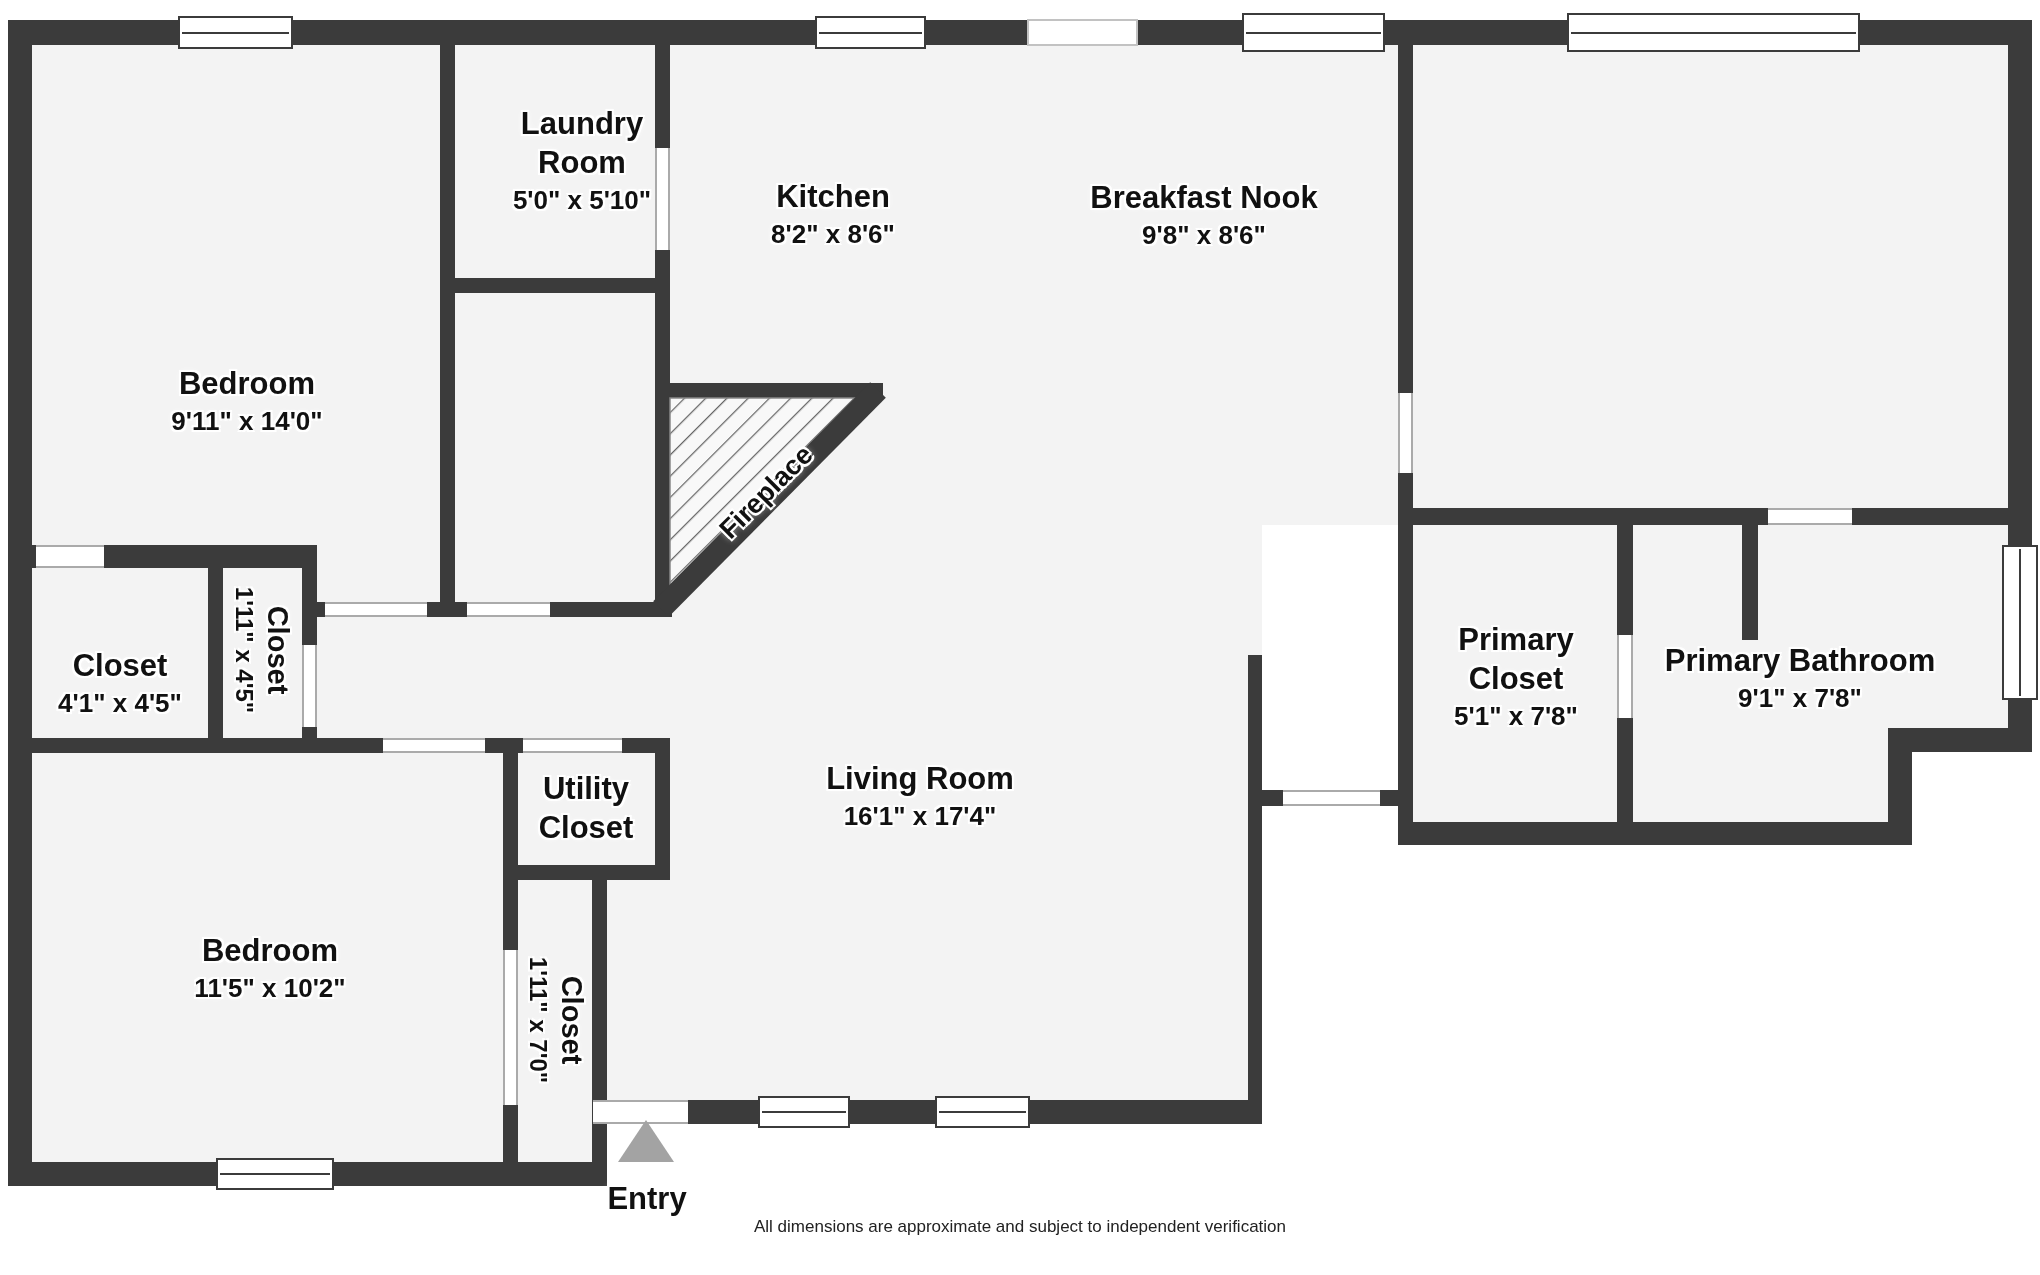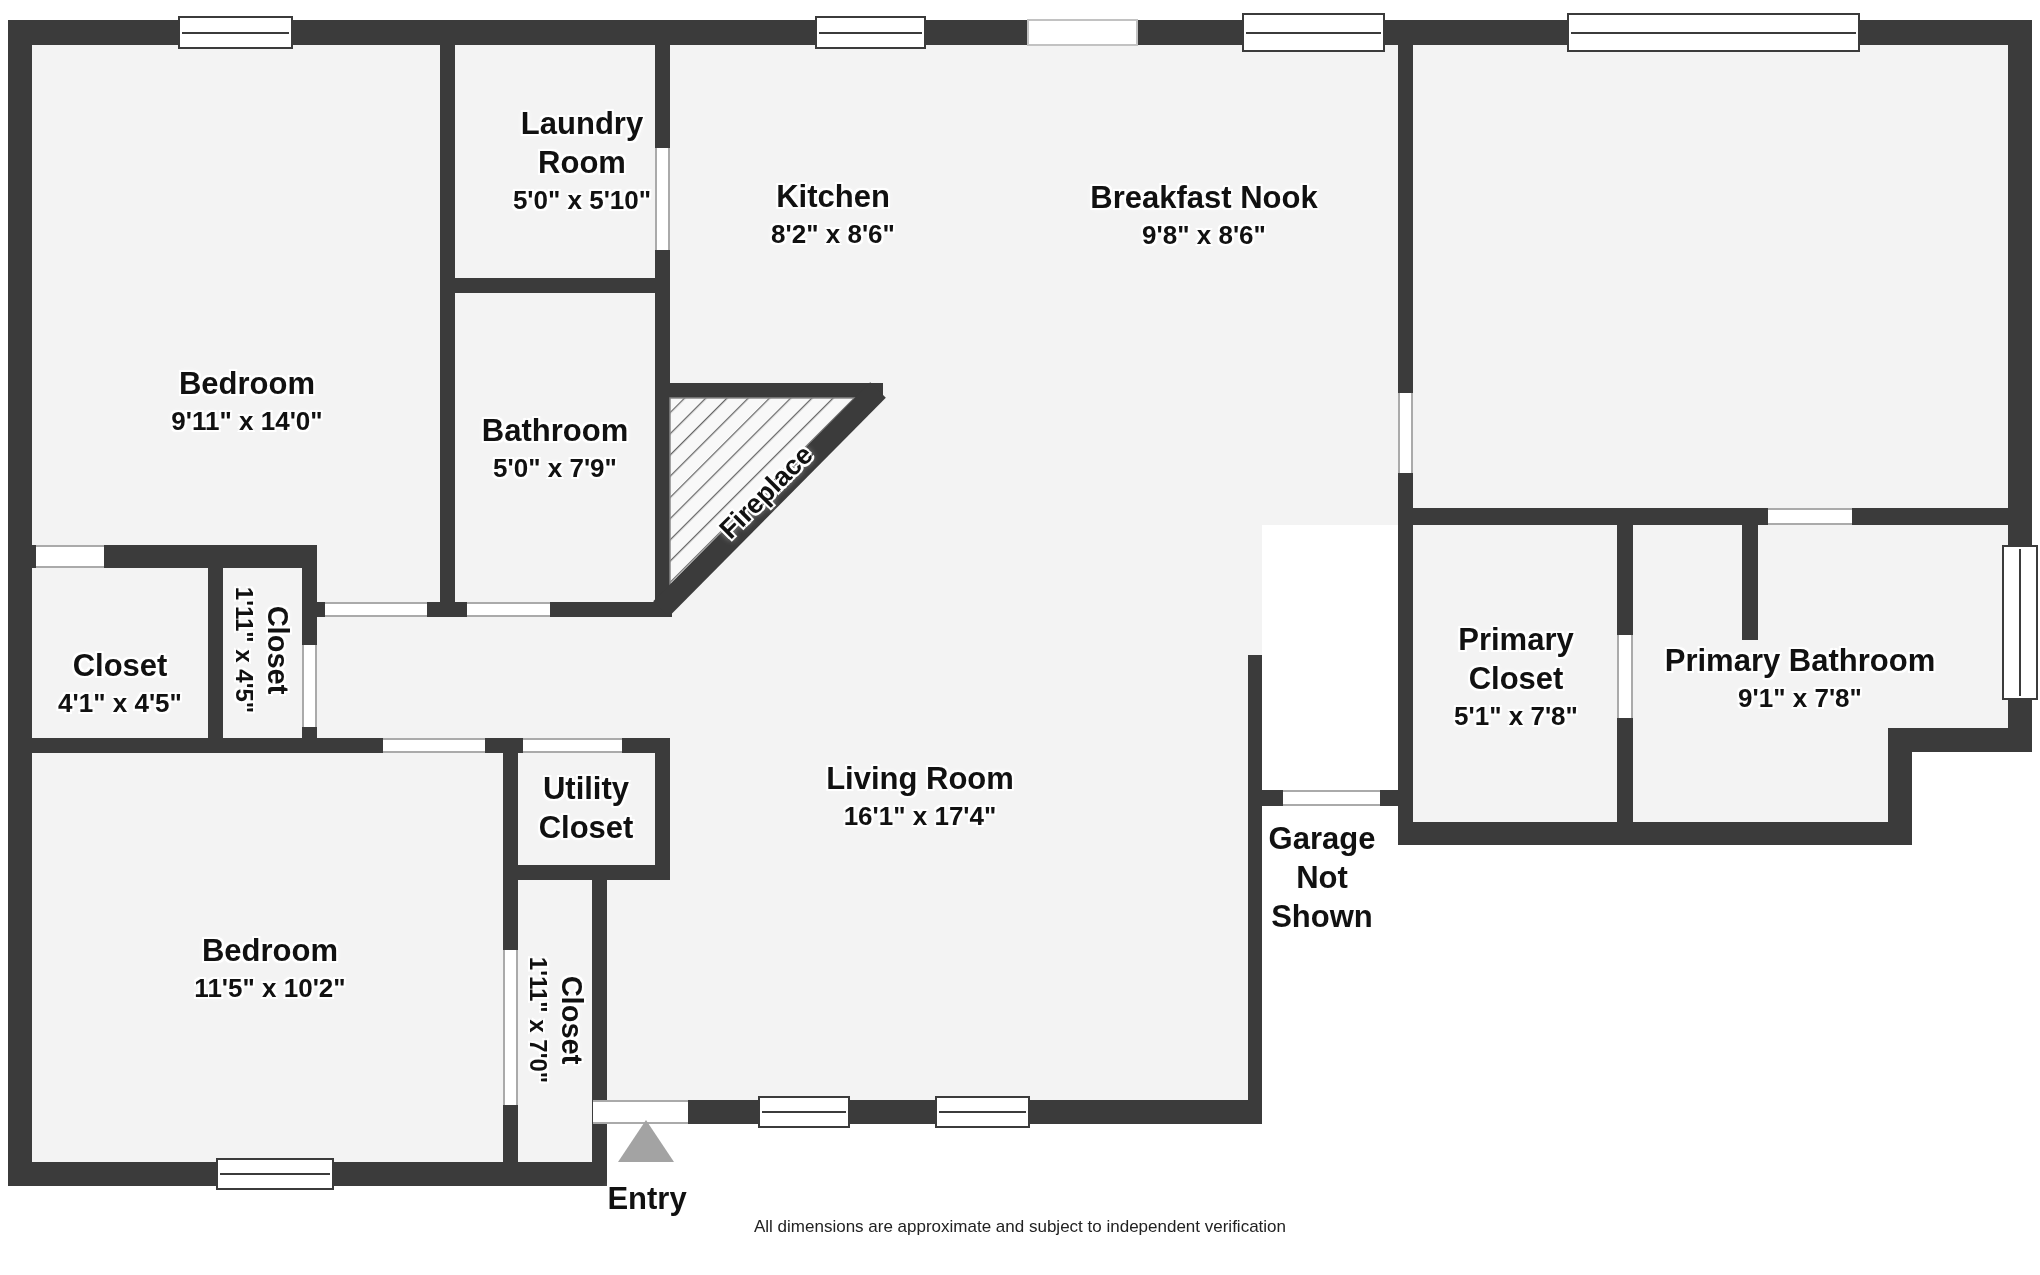--- a/index.html
+++ b/index.html
@@ -131,24 +131,20 @@
     <div class="name">Kitchen</div>
     <div class="dims">8'2" x 8'6"</div>
   </div>
 
   <div class="lbl" style="left:1204px;top:215px">
     <div class="name">Breakfast Nook</div>
     <div class="dims">9'8" x 8'6"</div>
   </div>
 
 
-  <div class="lbl" style="left:555px;top:448px">
-    <div class="name">Bathroom</div>
-    <div class="dims">5'0" x 7'9"</div>
-  </div>
 
   <div class="lbl rot-45" style="left:766px;top:492px">
     <div class="name">Fireplace</div>
   </div>
 
   <div class="lbl" style="left:120px;top:683px">
     <div class="name">Closet</div>
     <div class="dims">4'1" x 4'5"</div>
   </div>
 
@@ -160,25 +156,20 @@
   <div class="lbl" style="left:920px;top:796px">
     <div class="name">Living Room</div>
     <div class="dims">16'1" x 17'4"</div>
   </div>
 
   <div class="lbl" style="left:586px;top:808px">
     <div class="name">Utility</div>
     <div class="name">Closet</div>
   </div>
 
-  <div class="lbl" style="left:1322px;top:877px">
-    <div class="name">Garage</div>
-    <div class="name">Not</div>
-    <div class="name">Shown</div>
-  </div>
 
   <div class="lbl" style="left:1516px;top:677px">
     <div class="name">Primary</div>
     <div class="name">Closet</div>
     <div class="dims">5'1" x 7'8"</div>
   </div>
 
   <div class="lbl" style="left:1800px;top:678px">
     <div class="name">Primary Bathroom</div>
     <div class="dims">9'1" x 7'8"</div>

